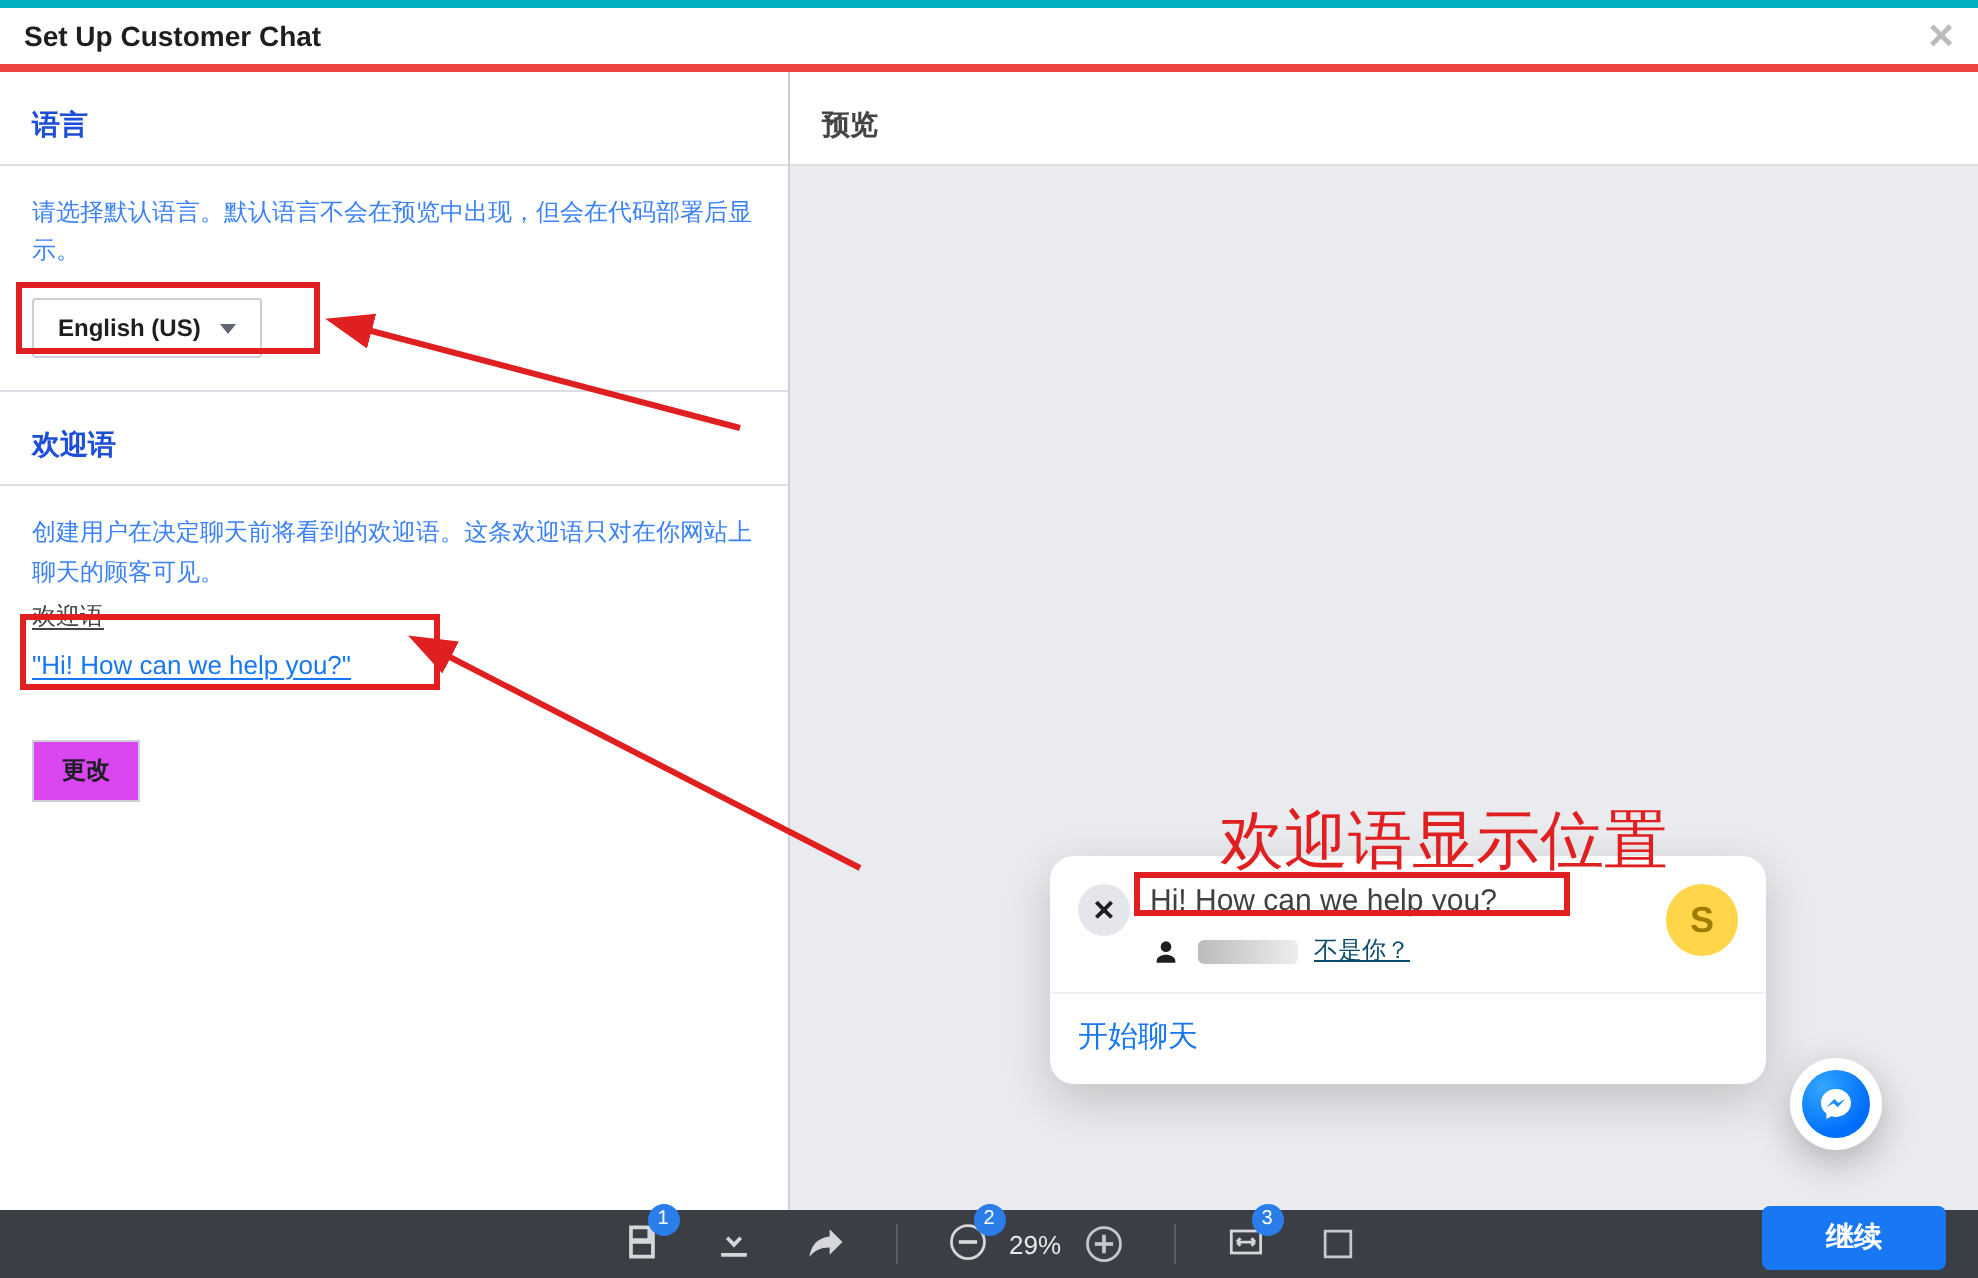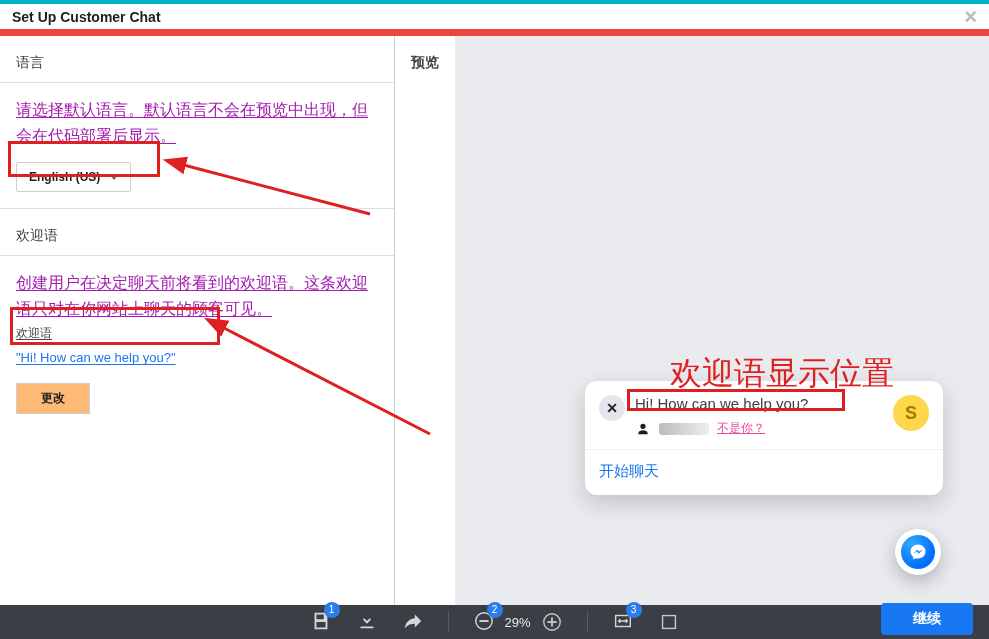--- a/index.html
+++ b/index.html
@@ -1,43 +1,43 @@
 <!DOCTYPE html>
 <html><head>
 <meta charset="utf-8">
 <style>
   html,body{margin:0;padding:0;font-family:Helvetica,Arial,"PingFang SC","Microsoft YaHei",sans-serif;color:#1c1e21;background:#fff}
   *{box-sizing:border-box}
   .app{position:relative;width:989px;height:639px;overflow:hidden;border-top:4px solid #00b2c2}
-  .titlebar{height:32px;line-height:32px;padding:0 12px;font-weight:700;font-size:14px;border-bottom:7px solid #ef4444;display:flex;justify-content:space-between;align-items:center}
+  .titlebar{height:32px;line-height:32px;padding:0 12px;font-weight:700;font-size:14px;border-bottom:4px solid #ef4444;display:flex;justify-content:space-between;align-items:center}
   .close-x{font-size:22px;color:#bbb;cursor:pointer;line-height:1}
   .panels{display:flex;height:calc(100% - 36px)}
   .left{width:395px;border-right:1px solid #ccd0d5;display:flex;flex-direction:column;overflow:hidden}
-  .right{flex:1;display:flex;min-width:0}
-  .section-hdr{padding:18px 16px 10px;font-size:14px;font-weight:400;color:#404040;border-bottom:1px solid #dadde1}
+  .right{flex:1;display:flex;flex-direction:column;min-width:0}
+  .section-hdr{padding:18px 16px 10px;font-size:14px;font-weight:700;color:#1d4ed8;border-bottom:1px solid #dadde1}
   .section-body{padding:14px 16px 10px}
-  .help{font-size:16px;color:#a21caf;text-decoration:underline;text-underline-offset:2px;line-height:1.6}
+  .help{font-size:12px;color:#3b82f6;text-underline-offset:2px;line-height:1.6}
   .lang-wrap{margin-top:14px}
   .lang-select{display:inline-flex;align-items:center;gap:10px;border:1px solid #ccd0d5;border-radius:2px;padding:7px 12px;font-size:12px;font-weight:700;background:#fff;cursor:pointer}
   .caret{width:0;height:0;border-left:4px solid transparent;border-right:4px solid transparent;border-top:5px solid #606770}
   .greeting-label{font-size:12px;color:#444;margin-top:4px;text-decoration:underline;text-underline-offset:2px}
   .greeting-value{font-size:13px;color:#1877f2;margin-top:8px;text-decoration:underline;text-underline-offset:2px}
-  .change-btn{margin-top:18px;display:inline-block;padding:6px 24px;border:1px solid #ccd0d5;background:#fdba74;font-weight:700;font-size:12px;cursor:pointer}
+  .change-btn{margin-top:30px;display:inline-block;padding:6px 14px;border:1px solid #ccd0d5;background:#d946ef;font-weight:700;font-size:12px;cursor:pointer}
   .divider{height:1px;background:#dadde1;margin-top:6px}
   
   .preview-hdr{padding:18px 16px 10px;font-size:14px;font-weight:700;color:#444;border-bottom:1px solid #dadde1}
   .preview-body{position:relative;flex:1;background:#e9ebee}
   .chat-card{position:absolute;left:130px;top:345px;width:358px;background:#fff;border-radius:12px;box-shadow:0 8px 24px rgba(0,0,0,.18);padding:14px 14px 12px}
   .card-top{display:flex;align-items:flex-start;gap:10px}
   .card-close{width:26px;height:26px;border-radius:50%;background:#e4e6eb;display:flex;align-items:center;justify-content:center;font-weight:700;cursor:pointer;font-size:14px;color:#1c1e21;flex:none}
   .card-main{flex:1;min-width:0}
   .card-title{font-size:15px;color:#404040}
   .card-sub{margin-top:8px;display:flex;align-items:center;gap:8px;font-size:12px;color:#8d949e}
   .card-sub .blur{display:inline-block;width:50px;height:12px;background:linear-gradient(90deg,#bbb,#eee);border-radius:3px;filter:blur(.3px)}
-  .card-sub a{color:#ec4899;text-decoration:underline}
+  .card-sub a{color:#0c4a6e;text-decoration:underline}
   .avatar-s{width:36px;height:36px;border-radius:50%;background:#ffd54a;color:#9e7c00;font-weight:700;display:flex;align-items:center;justify-content:center;font-size:18px;flex:none}
   .card-hr{height:1px;background:#eef0f2;margin:12px -14px 0}
   .card-cta{text-align:left;padding:12px 0 2px;color:#1877f2;font-size:15px;font-weight:500;cursor:pointer}
   .fab{position:absolute;right:48px;bottom:60px;width:46px;height:46px;border-radius:50%;background:#fff;box-shadow:0 6px 18px rgba(0,0,0,.25);display:flex;align-items:center;justify-content:center;cursor:pointer}
   .fab-inner{width:34px;height:34px;border-radius:50%;background:radial-gradient(circle at 30% 25%,#33a7ff,#006efc 70%);display:flex;align-items:center;justify-content:center}
   .fab-inner svg{width:18px;height:18px;fill:#fff}
   .person-ic{width:16px;height:16px;flex:none}
   
   .anno{position:absolute;border:3px solid #e02020;pointer-events:none}
   .anno-label{position:absolute;color:#e02020;font-family:Liberation Mono, monospace;font-size:32px;pointer-events:none}

